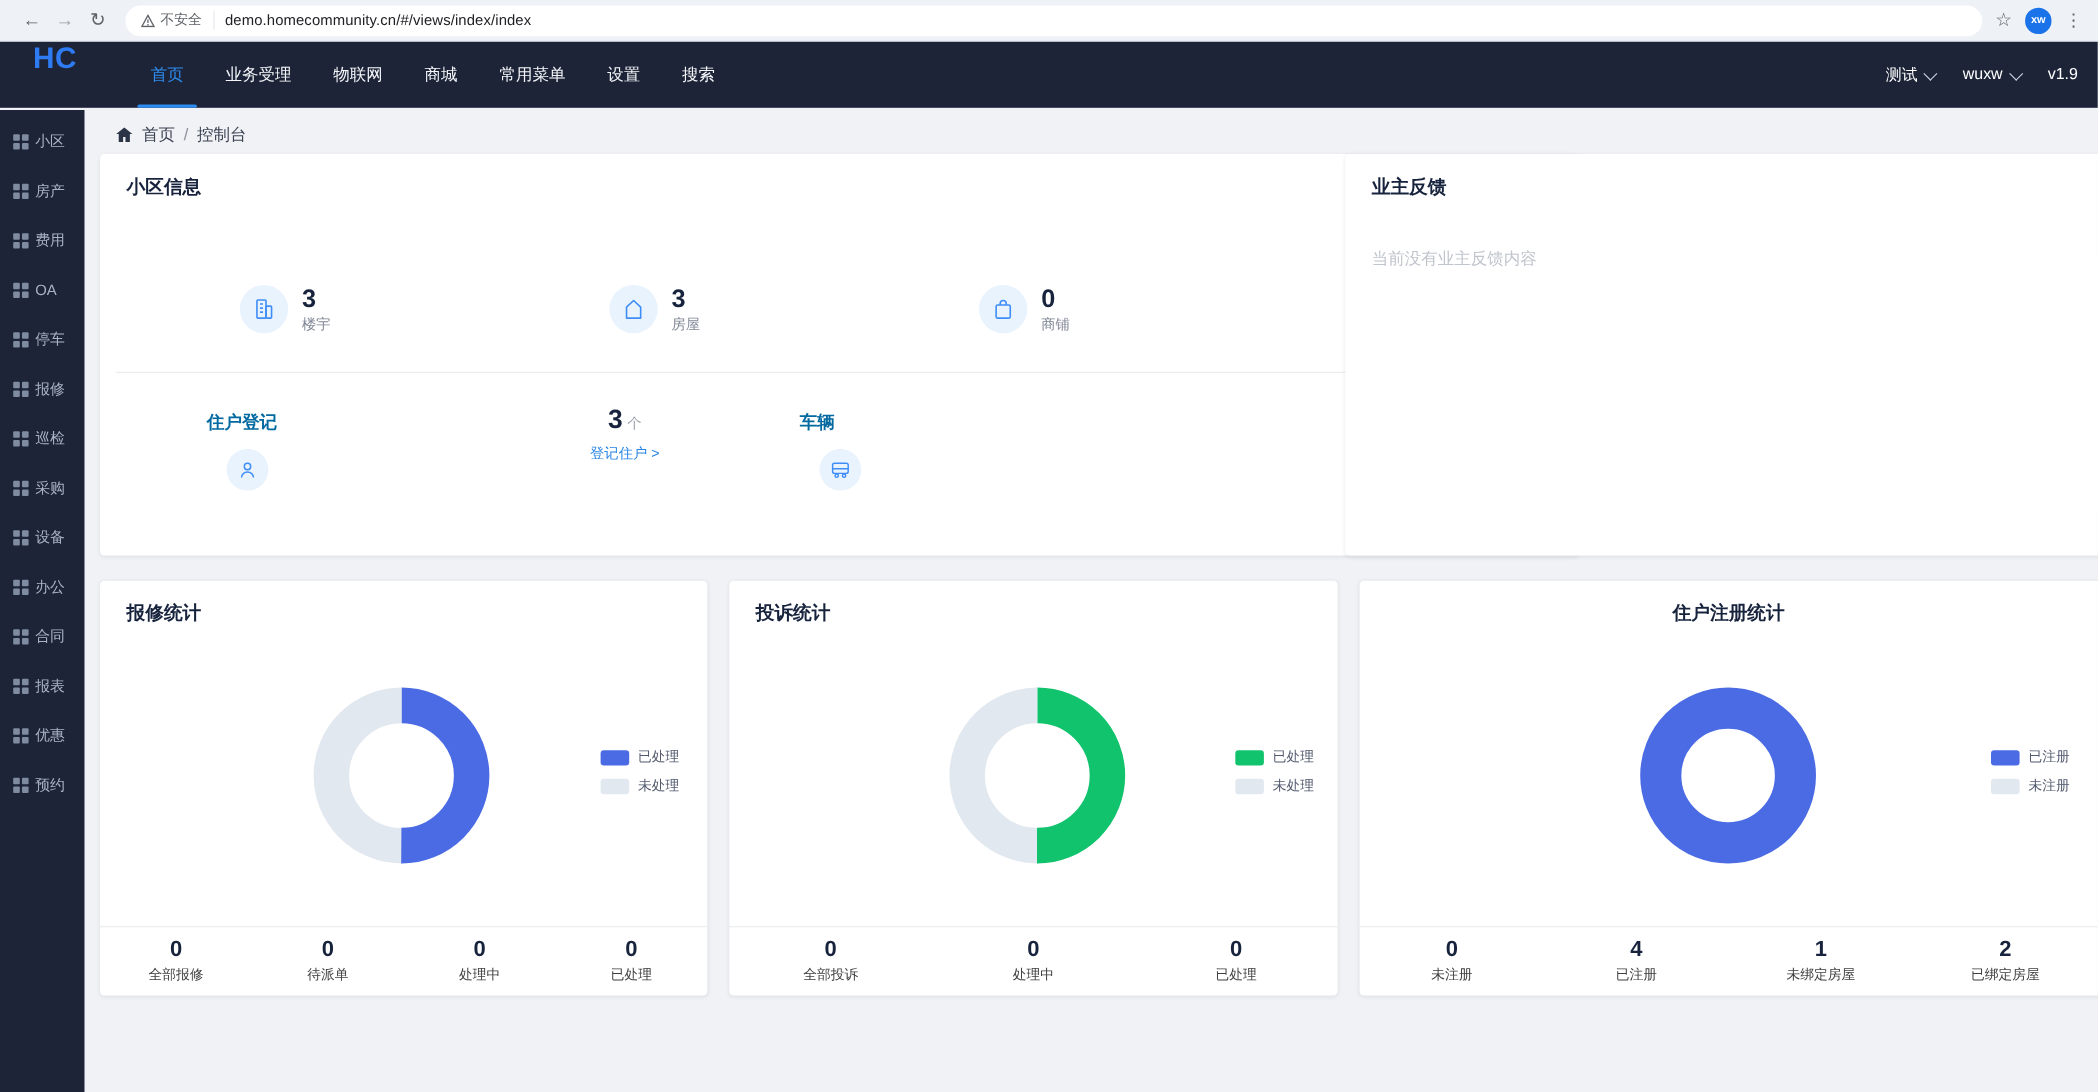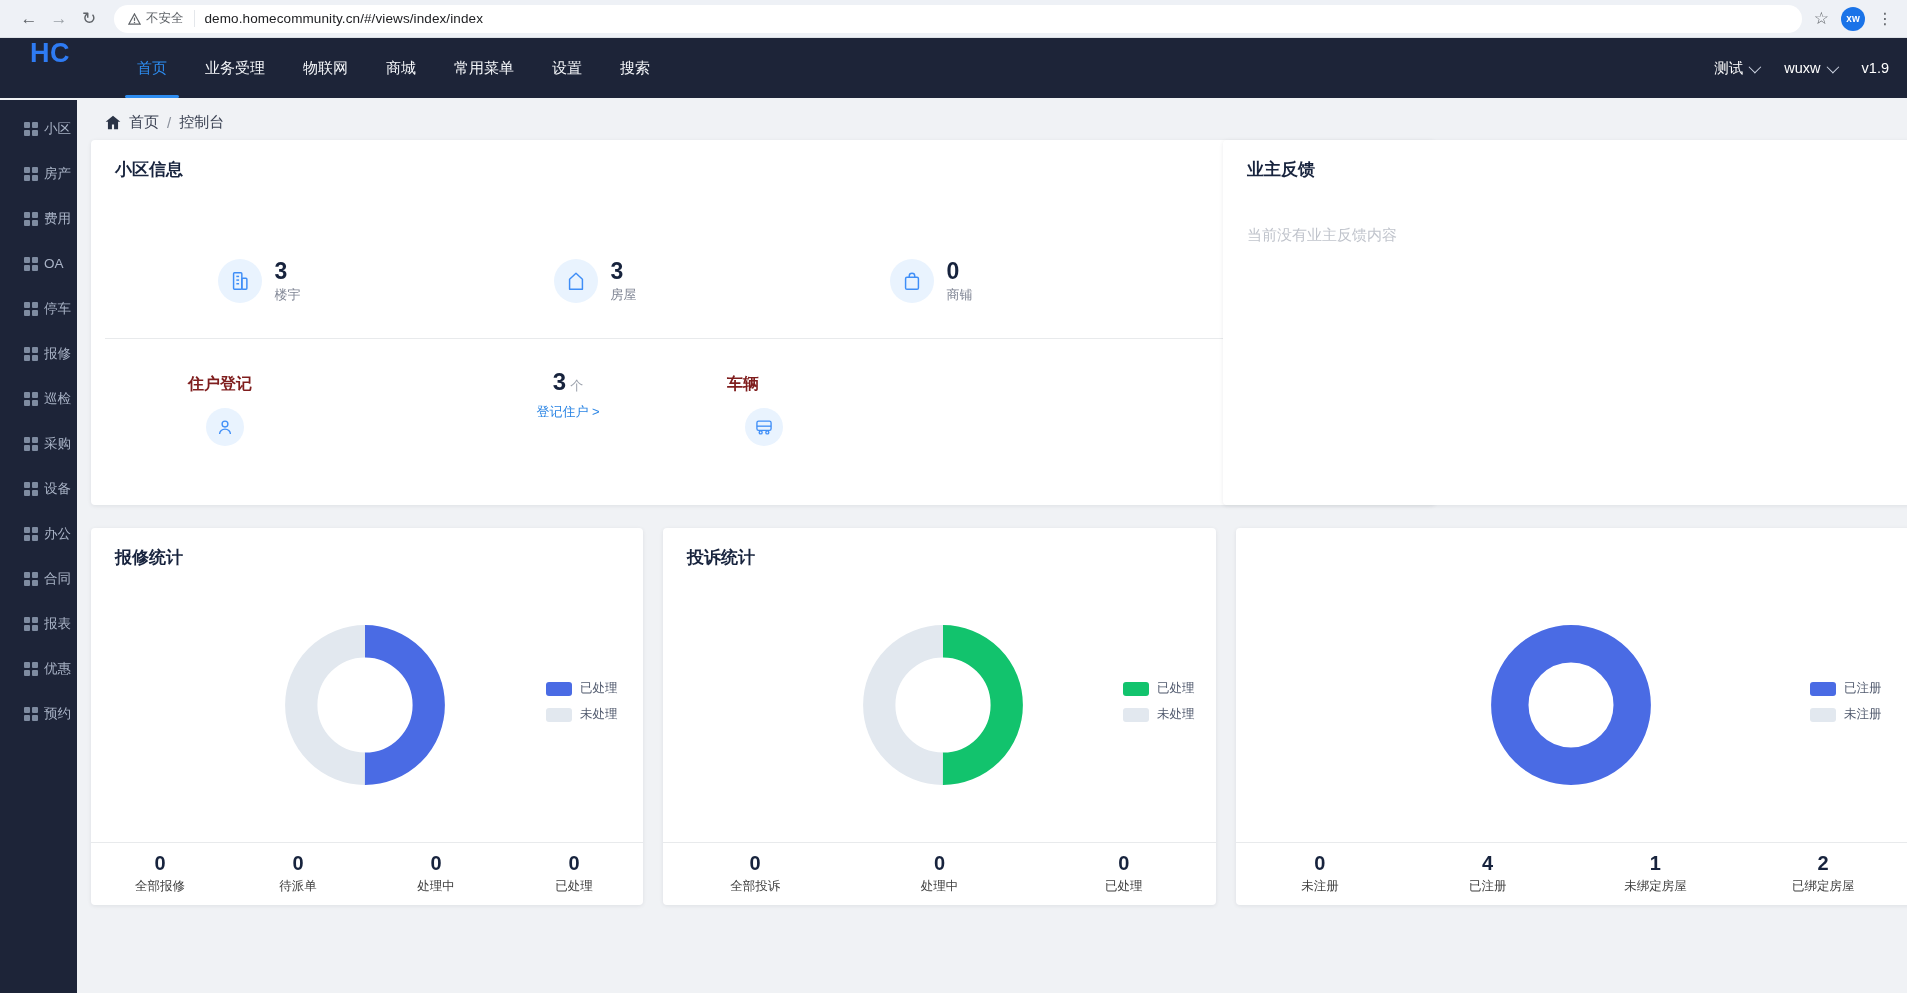--- a/index.html
+++ b/index.html
@@ -36,21 +36,21 @@
     height:3px; background:#2d8cf0; border-radius:2px; }
   .nav-right { margin-left:auto; display:flex; align-items:center; gap:26px;
     padding-right:18px; color:#fff; font-size:14.5px; }
   .nav-drop { display:flex; align-items:center; gap:6px; cursor:pointer; }
   .chev { width:9px; height:9px; border-right:1.5px solid #cfd6e4; border-bottom:1.5px solid #cfd6e4;
     transform:rotate(45deg) translateY(-2px); display:inline-block; }
 
   
   .sidebar { position:absolute; left:0; top:100px; width:77px; height:893px; background:#1d2438;
     padding-top:6px; }
-  .side-item { height:45px; display:flex; align-items:center; padding-left:24px; gap:6px;
+  .side-item { height:45px; display:flex; align-items:center; padding-left:12px; gap:6px;
     color:#a9b3c6; font-size:13.5px; cursor:pointer; }
   .grid-ico { display:grid; grid-template-columns:6px 6px; grid-template-rows:6px 6px; gap:2px; }
   .grid-ico span { background:#7e8ba0; border-radius:1px; }
 
   
   .content { position:absolute; left:77px; top:100px; width:1830px; height:893px;
     background:#f0f2f5; overflow:hidden; }
   .breadcrumb { height:44px; display:flex; align-items:center; padding-left:28px; gap:8px;
     font-size:15px; color:#3c4354; }
   .bc-sep { color:#8a909c; }
@@ -63,21 +63,21 @@
   .card-community { left:14px; top:40px; width:1344px; height:365px;padding-left:17px; }
   .stats-row { position:absolute; left:0; right:0; top:95px; height:92px; display:flex; }
   .stat-col { flex:1; display:flex; align-items:center; justify-content:center; gap:13px; }
   .ico-circle { width:44px; height:44px; border-radius:50%; background:#e9f3fe;
     display:flex; align-items:center; justify-content:center; flex:0 0 44px; }
   .stat-num { font-size:23px; font-weight:bold; color:#17233d; line-height:24px; }
   .stat-label { font-size:13px; color:#808695; margin-top:3px; }
   .divider { position:absolute; left:14px; right:14px; top:198px; border-top:1px solid #e8eaec; }
   .sub-half { position:absolute; top:198px; width:556px; height:167px; }
   .sub-half.right { left:556px; }
-  .sub-title { position:absolute; left:80px; top:36px; font-size:16px; font-weight:bold; color:#7f1d1d; }
+  .sub-title { position:absolute; left:80px; top:36px; font-size:16px; font-weight:bold; color:#0369a1; }
   .sub-circle { position:absolute; left:98px; top:70px; width:38px; height:38px; border-radius:50%;
     background:#e9f3fe; display:flex; align-items:center; justify-content:center; }
   .sub-val-wrap { position:absolute; left:330px; top:30px; width:260px; text-align:center; }
   .sub-val { font-size:24px; font-weight:bold; color:#17233d; }
   .sub-unit { font-size:13px; color:#9aa0ab; font-weight:normal; margin-left:4px; }
   .sub-link { display:inline-block; margin-top:7px; font-size:13px; color:#2b85e4; cursor:pointer; }
 
   
   .card-feedback { left:1146px; top:40px; width:700px; height:365px; }
   .empty-text { position:absolute; left:24px; top:86px; font-size:15px; color:#c0c4cc; }
@@ -463,20 +463,21 @@
           <div class="foot-label">处理中</div>
         </div>
       <div class="foot-col">
           <div class="foot-num">0</div>
           <div class="foot-label">已处理</div>
         </div>
     </div>
   </div>
 
   <div class="card card-chart card-c">
+    <div class="card-title">住户注册统计</div>
     <div class="donut"><svg viewBox="0 0 200 200" width="170" height="170">
           <circle cx="100" cy="100" r="72" fill="none" stroke="#4a6be4" stroke-width="44" stroke-dasharray="452.3893421169302 452.3893421169302" stroke-dashoffset="0" transform="rotate(-90 100 100)"></circle>
         </svg></div>
     <div class="legend">
       <div class="legend-item">
         <span class="swatch" style="background: rgb(74, 107, 228);"></span>
         <span class="legend-label">已注册</span>
       </div>
       <div class="legend-item">
         <span class="swatch" style="background: rgb(226, 232, 239);"></span>

